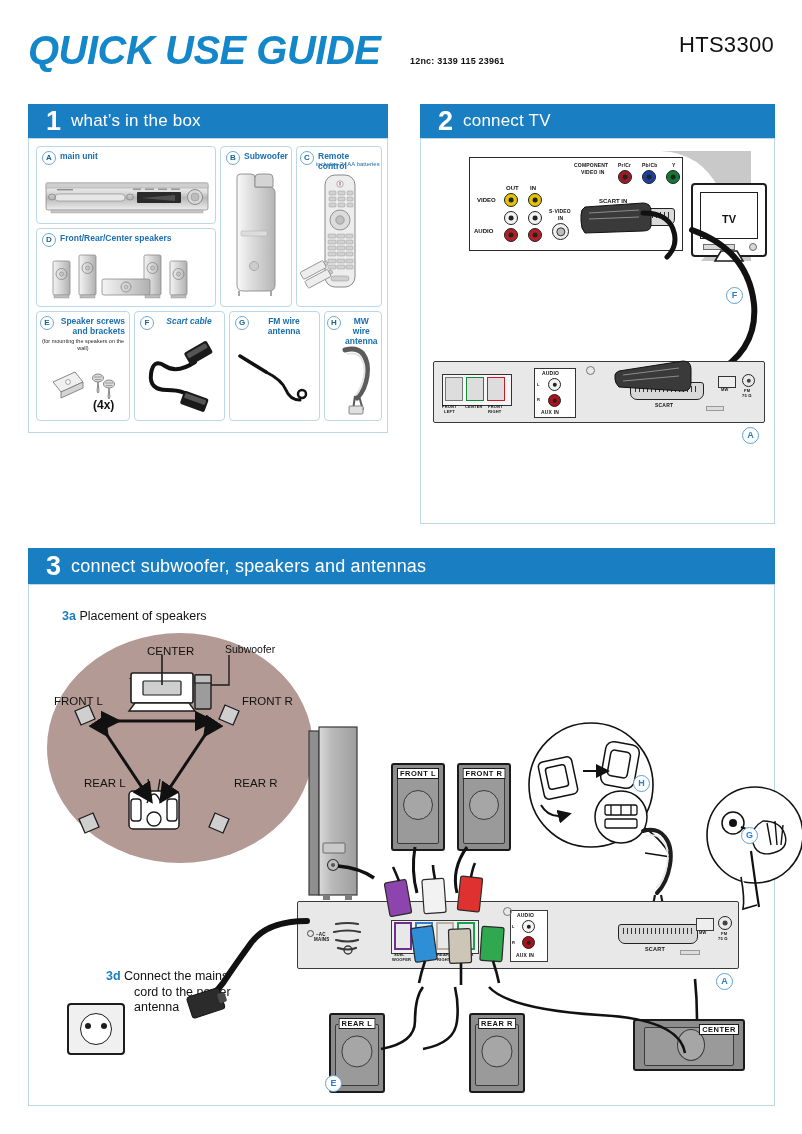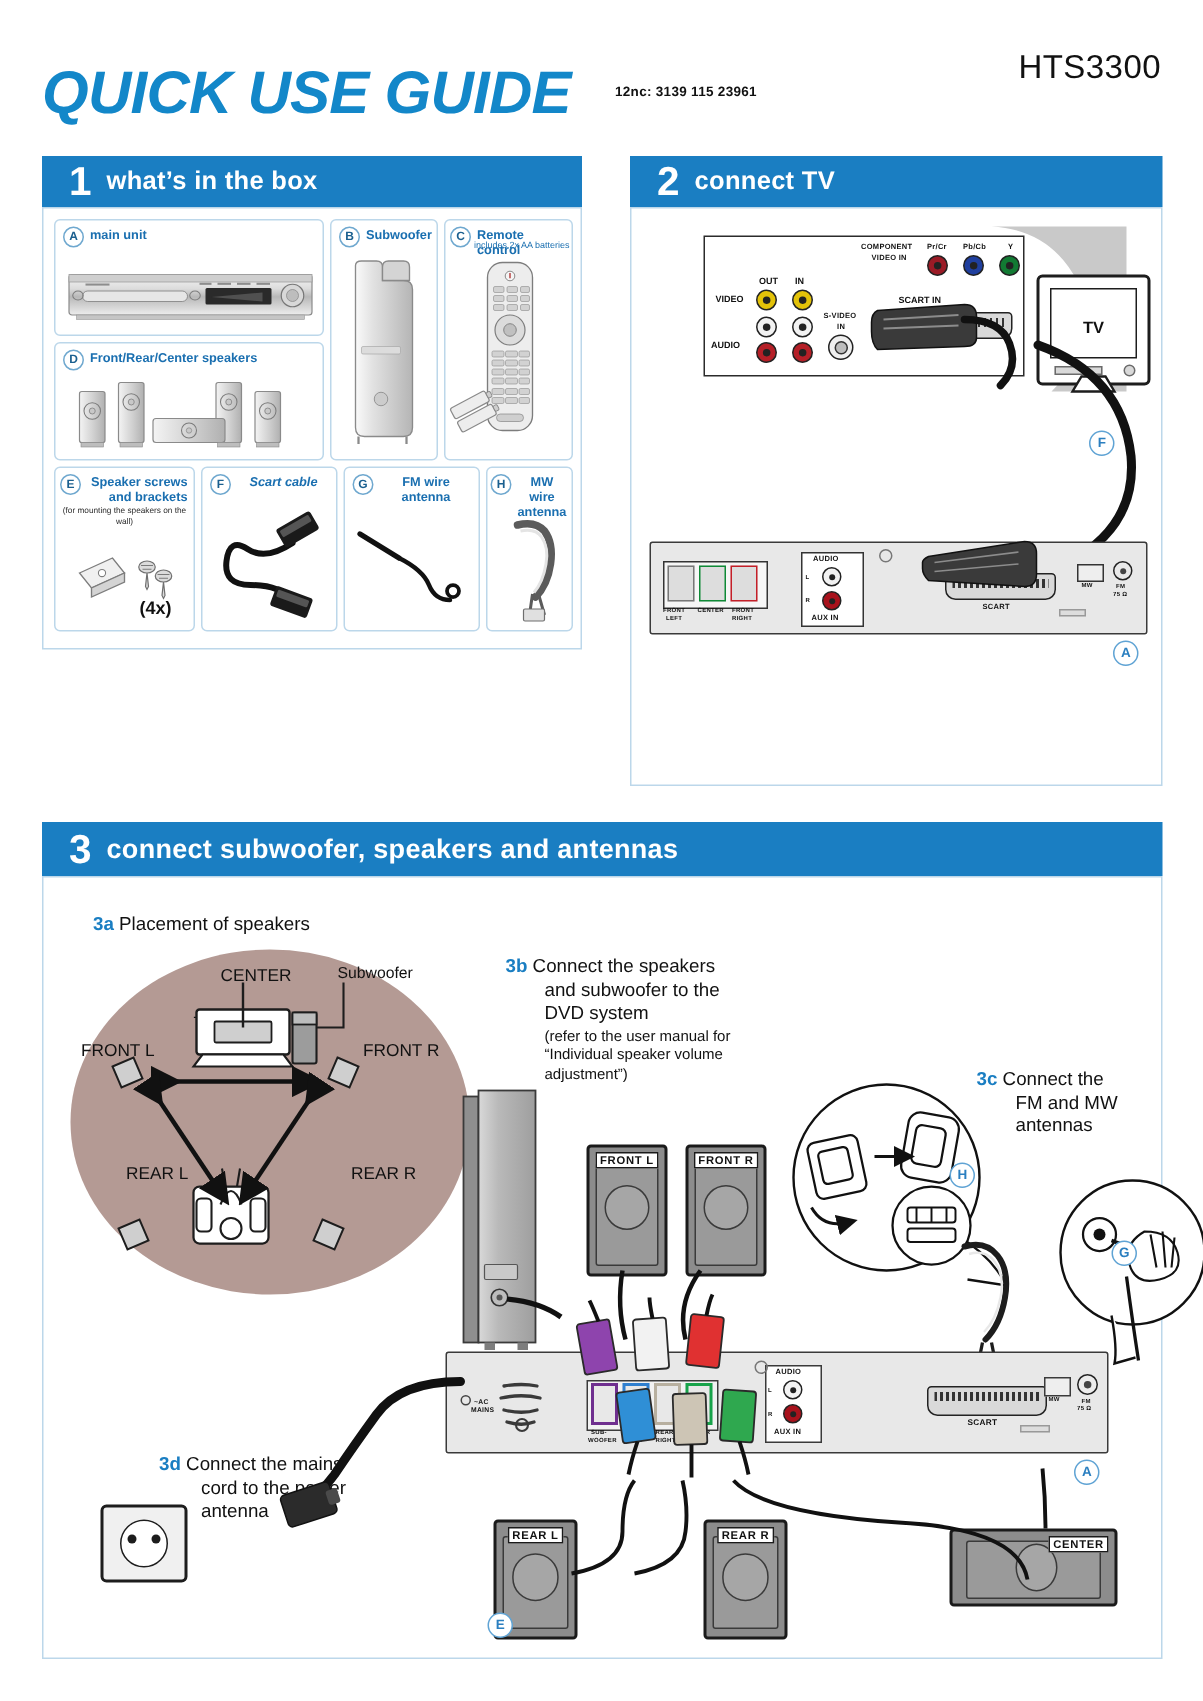--- a/index.html
+++ b/index.html
@@ -1,29 +1,29 @@
 <!DOCTYPE html>
 <html><head>
 <meta charset="utf-8">
 <style>
   html,body{margin:0;padding:0;background:#ffffff;}
   body{width:802px;height:1134px;position:relative;font-family:"Liberation Sans",sans-serif;color:#111;}
   .page{position:absolute;inset:0;}
 
   
   .hdr{position:absolute;left:28px;top:26px;right:28px;height:52px;}
-  .title{position:absolute;left:0;top:12px;font-size:40px;font-weight:bold;font-style:italic;color:#1387c9;letter-spacing:-0.5px;line-height:48px;}
+  .title{position:absolute;left:0;top:0;font-size:40px;font-weight:bold;font-style:italic;color:#1387c9;letter-spacing:-0.5px;line-height:48px;}
   .twelve-nc{position:absolute;left:382px;top:30px;font-size:9px;font-weight:bold;color:#111;letter-spacing:0.2px;}
   .model{position:absolute;right:0;top:6px;font-size:22px;color:#111;letter-spacing:0.3px;}
 
   
   .panel{position:absolute;border:1px solid #bcd7ea;background:#fff;box-sizing:border-box;}
   .bar{position:absolute;background:#1a7ec2;color:#fff;box-sizing:border-box;display:flex;align-items:center;}
   .bar .num{font-size:27px;font-weight:bold;line-height:1;margin:0 10px 0 18px;}
-  .bar .btxt{font-size:17px;font-weight:bold;letter-spacing:0.2px;}
+  .bar .btxt{font-size:17px;font-weight:normal;letter-spacing:0.2px;}
 
   
   #sec1bar{left:28px;top:104px;width:360px;height:34px;}
   #sec1{left:28px;top:138px;width:360px;height:295px;}
   
   #sec2bar{left:420px;top:104px;width:355px;height:34px;}
   #sec2{left:420px;top:138px;width:355px;height:386px;}
   
   #sec3bar{left:28px;top:548px;width:747px;height:36px;}
   #sec3{left:28px;top:584px;width:747px;height:522px;}
@@ -488,40 +488,21 @@
       <defs>
         <marker id="arr" markerWidth="7" markerHeight="7" refX="3.5" refY="3.5" orient="auto">
           <path d="M0 0 L7 3.5 L0 7 Z" fill="#111"></path>
         </marker>
       </defs>
       <path d="M64 88 L158 88" stroke="#111" stroke-width="3" marker-start="url(#arr)" marker-end="url(#arr)"></path>
       <path d="M56 96 L100 162" stroke="#111" stroke-width="3" marker-start="url(#arr)" marker-end="url(#arr)"></path>
       <path d="M162 96 L118 162" stroke="#111" stroke-width="3" marker-start="url(#arr)" marker-end="url(#arr)"></path>
     </svg>
 
-    <div class="steptxt" style="left:308px;top:52px;width:190px;">
-      <div>
-        <span class="stepnum">3b</span>
-        <span>Connect the speakers</span>
-      </div>
-      <div style="margin-left:26px;">and subwoofer to the</div>
-      <div style="margin-left:26px;">DVD system</div>
-      <div class="stepsub" style="margin-left:26px;margin-top:2px;">(refer to the user manual for</div>
-      <div class="stepsub" style="margin-left:26px;">“Individual speaker volume</div>
-      <div class="stepsub" style="margin-left:26px;">adjustment”)</div>
-    </div>
-
-    <div class="steptxt" style="left:622px;top:127px;width:140px;">
-      <div>
-        <span class="stepnum">3c</span>
-        <span>Connect the</span>
-      </div>
-      <div style="margin-left:26px;">FM and MW</div>
-      <div style="margin-left:26px;">antennas</div>
-    </div>
+
 
     <div class="steptxt" style="left:77px;top:384px;width:170px;">
       <div>
         <span class="stepnum">3d</span>
         <span>Connect the mains</span>
       </div>
       <div style="margin-left:28px;">cord to the power</div>
       <div style="margin-left:28px;">antenna</div>
     </div>
 

